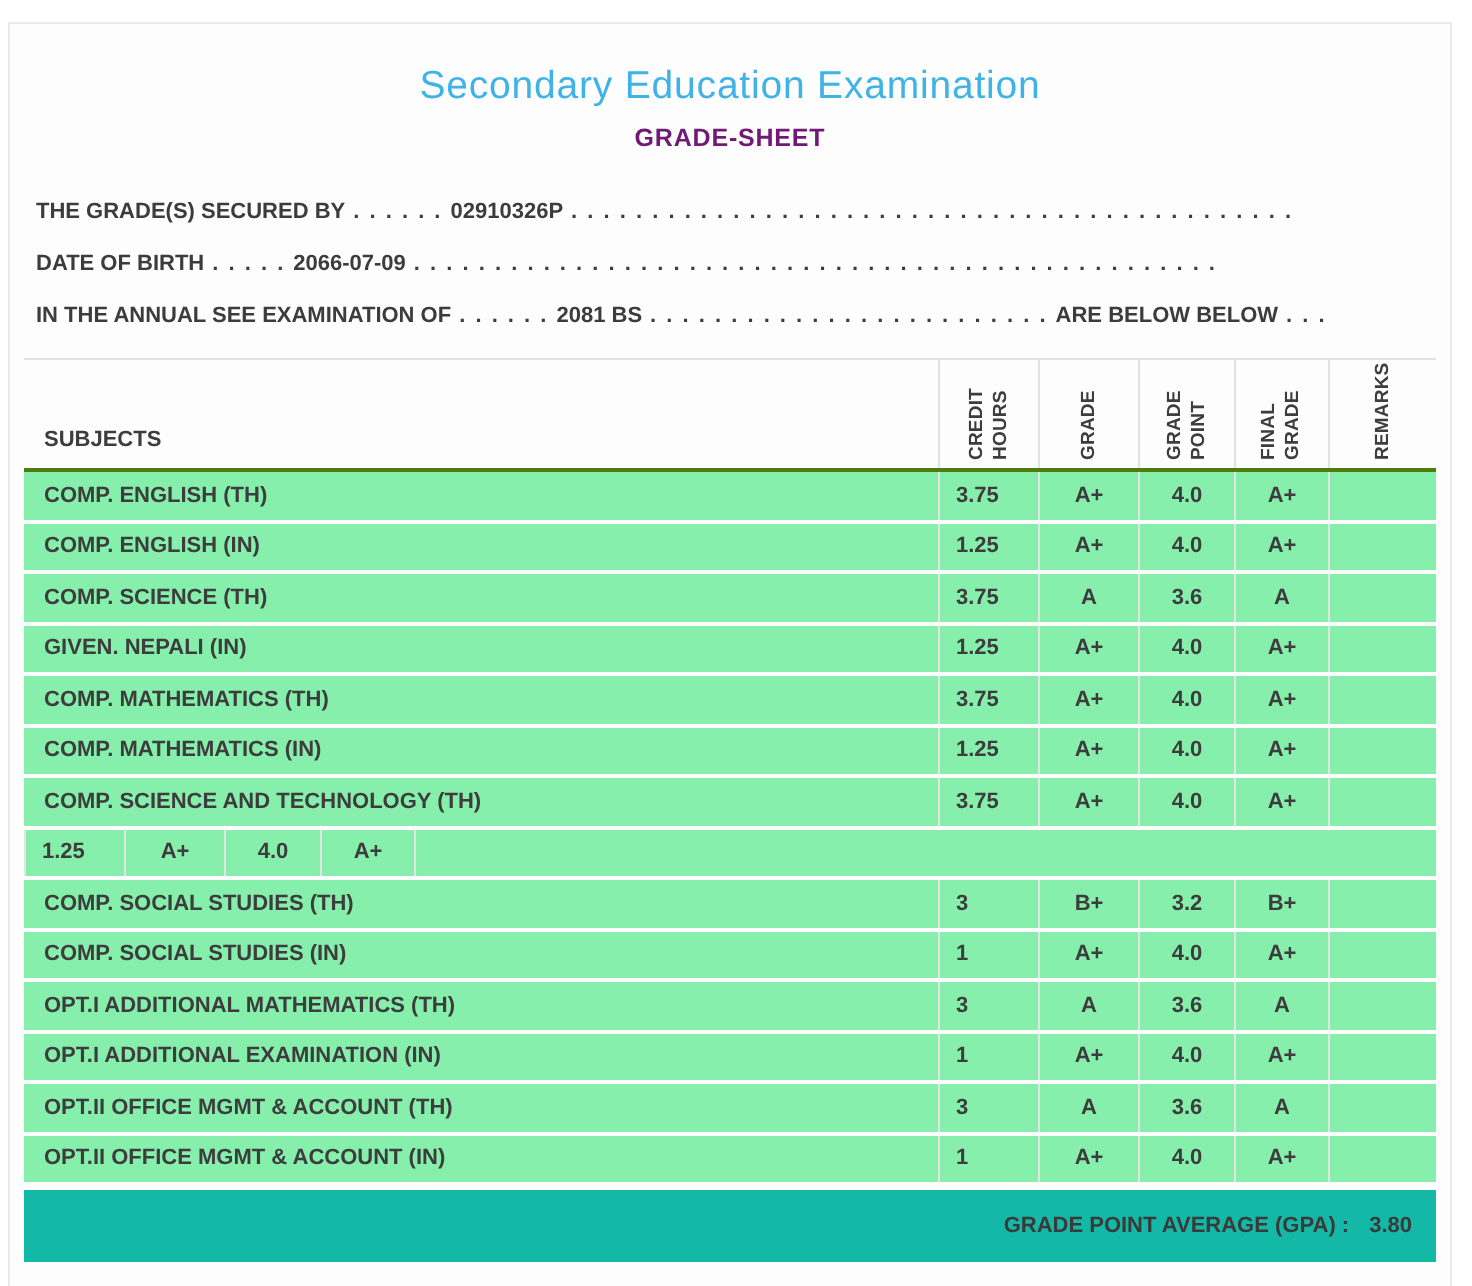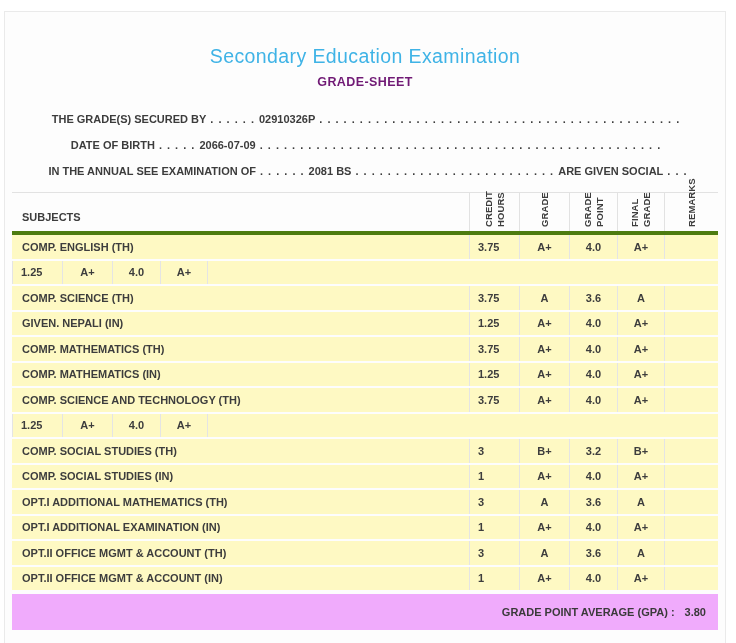--- a/index.html
+++ b/index.html
@@ -12,55 +12,55 @@
   }
   .panel {
     position: absolute;
     left: 4px; top: 11px;
     width: 722px; height: 700px;
     background: #fdfdfd;
     border: 1px solid #eaeaea;
     padding: 0 7px;
   }
   .title {
-    margin-top: 33px;
+    margin-top: 20px;
     text-align: center;
     color: #3fb3e6;
     font-size: 19.5px;
     font-weight: 400;
     letter-spacing: 0.4px;
   }
   .subtitle {
     margin-top: 7px;
     text-align: center;
     color: #701a75;
     font-size: 12.5px;
     font-weight: 700;
     letter-spacing: 0.4px;
   }
-  .info { margin-top: 17px; padding-left: 6px; text-align: center; }
+  .info { margin-top: 17px; padding-left: 6px; }
   .info-line {
     height: 26px;
     line-height: 26px;
     font-size: 11px;
     font-weight: 700;
     color: #3c3c3c;
     white-space: nowrap;
     overflow: hidden;
   }
   .dots { letter-spacing: 1px; margin: 0 4px; }
   .dots-end { letter-spacing: 1px; margin-left: 4px; }
 
   
   .gtable { margin-top: 8px; }
   .thead {
     display: flex;
-    height: 43px;
+    height: 57px;
     border-top: 1px solid #e2e2e2;
-    border-bottom: 4px solid #4d7c0f;
+    border-bottom: 2px solid #4d7c0f;
   }
   .hcell { display: flex; align-items: flex-end; }
   .hc-subject {
     flex: 1;
     padding: 0 0 8px 10px;
     font-size: 11px;
     font-weight: 700;
   }
   .hc-val {
     justify-content: center;
@@ -79,38 +79,38 @@
   }
   .col-ch { width: 50px; }
   .col-gr { width: 50px; }
   .col-gp { width: 48px; }
   .col-fg { width: 47px; }
   .col-rm { width: 54px; }
 
   .trow {
     display: flex;
     height: 25.5px;
-    background: #fef9c3;
+    background: #86efac;
     border-bottom: 2px solid #fdfdfd;
   }
   .cell {
     font-size: 11px;
     font-weight: 700;
     color: #3d3d3d;
     display: flex;
     align-items: center;
   }
   .c-subject { flex: 1; padding-left: 10px; }
   .c-val { justify-content: center; border-left: 1px solid #e4e4e4; }
   .c-ch { justify-content: flex-start; padding-left: 8px; }
 
   .gpa-band {
     margin-top: 2px;
     height: 36px;
-    background: #f0abfc;
+    background: #14b8a6;
     display: flex;
     align-items: center;
     justify-content: flex-end;
     padding-right: 12px;
     font-size: 11px;
     font-weight: 700;
     color: #3a3a3a;
   }
   .gpa-band .gpa-value { margin-left: 10px; }
 
@@ -131,21 +131,21 @@
   <div class="subtitle">GRADE-SHEET</div>
 
   <div class="info">
     <div class="info-line">
       <span>THE GRADE(S) SECURED BY</span><span class="dots">. . . . . .</span><span>02910326P</span><span class="dots">. . . . . . . . . . . . . . . . . . . . . . . . . . . . . . . . . . . . . . . . . . . . .</span>
     </div>
     <div class="info-line">
       <span>DATE OF BIRTH</span><span class="dots">. . . . .</span><span>2066-07-09</span><span class="dots">. . . . . . . . . . . . . . . . . . . . . . . . . . . . . . . . . . . . . . . . . . . . . . . . . .</span>
     </div>
     <div class="info-line">
-      <span>IN THE ANNUAL SEE EXAMINATION OF</span><span class="dots">. . . . . .</span><span>2081 BS</span><span class="dots">. . . . . . . . . . . . . . . . . . . . . . . . .</span><span>ARE GIVEN SOCIAL</span><span class="dots-end">. . .</span>
+      <span>IN THE ANNUAL SEE EXAMINATION OF</span><span class="dots">. . . . . .</span><span>2081 BS</span><span class="dots">. . . . . . . . . . . . . . . . . . . . . . . . .</span><span>ARE BELOW BELOW</span><span class="dots-end">. . .</span>
     </div>
   </div>
 
   <div class="gtable">
 
     <div class="thead">
       <div class="hcell hc-subject">SUBJECTS</div>
       <div class="hcell hc-val col-ch">
         <span class="vtext">CREDIT HOURS</span>
       </div>
@@ -168,20 +168,21 @@
         <div class="trow">
           <div class="cell c-subject">COMP. ENGLISH (TH)</div>
           <div class="cell c-val c-ch col-ch">3.75</div>
           <div class="cell c-val col-gr">A+</div>
           <div class="cell c-val col-gp">4.0</div>
           <div class="cell c-val col-fg">A+</div>
           <div class="cell c-val col-rm"></div>
         </div>
 
         <div class="trow">
+          <div class="cell c-subject">COMP. ENGLISH (IN)</div>
           <div class="cell c-val c-ch col-ch">1.25</div>
           <div class="cell c-val col-gr">A+</div>
           <div class="cell c-val col-gp">4.0</div>
           <div class="cell c-val col-fg">A+</div>
           <div class="cell c-val col-rm"></div>
         </div>
 
         <div class="trow">
           <div class="cell c-subject">COMP. SCIENCE (TH)</div>
           <div class="cell c-val c-ch col-ch">3.75</div>

